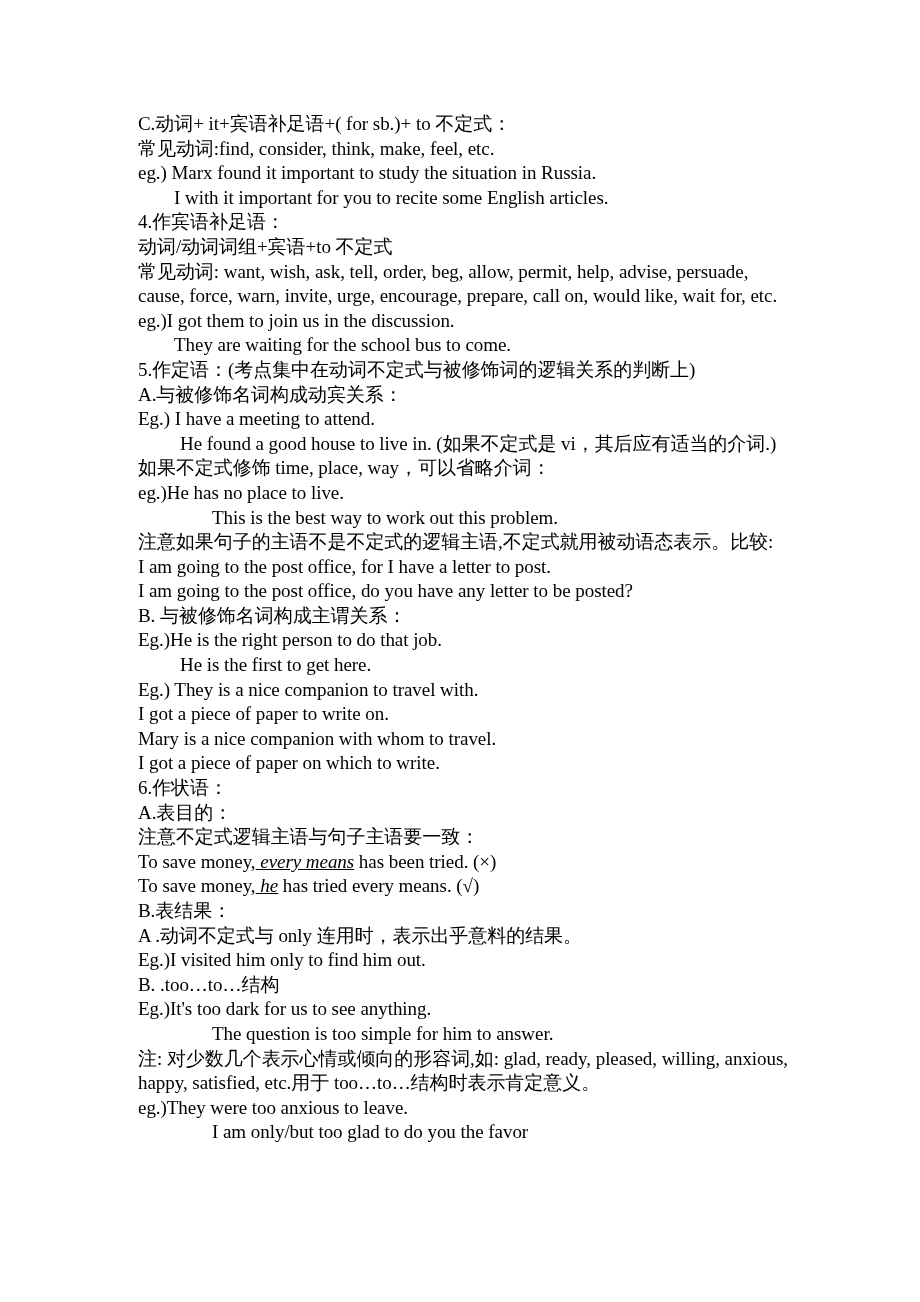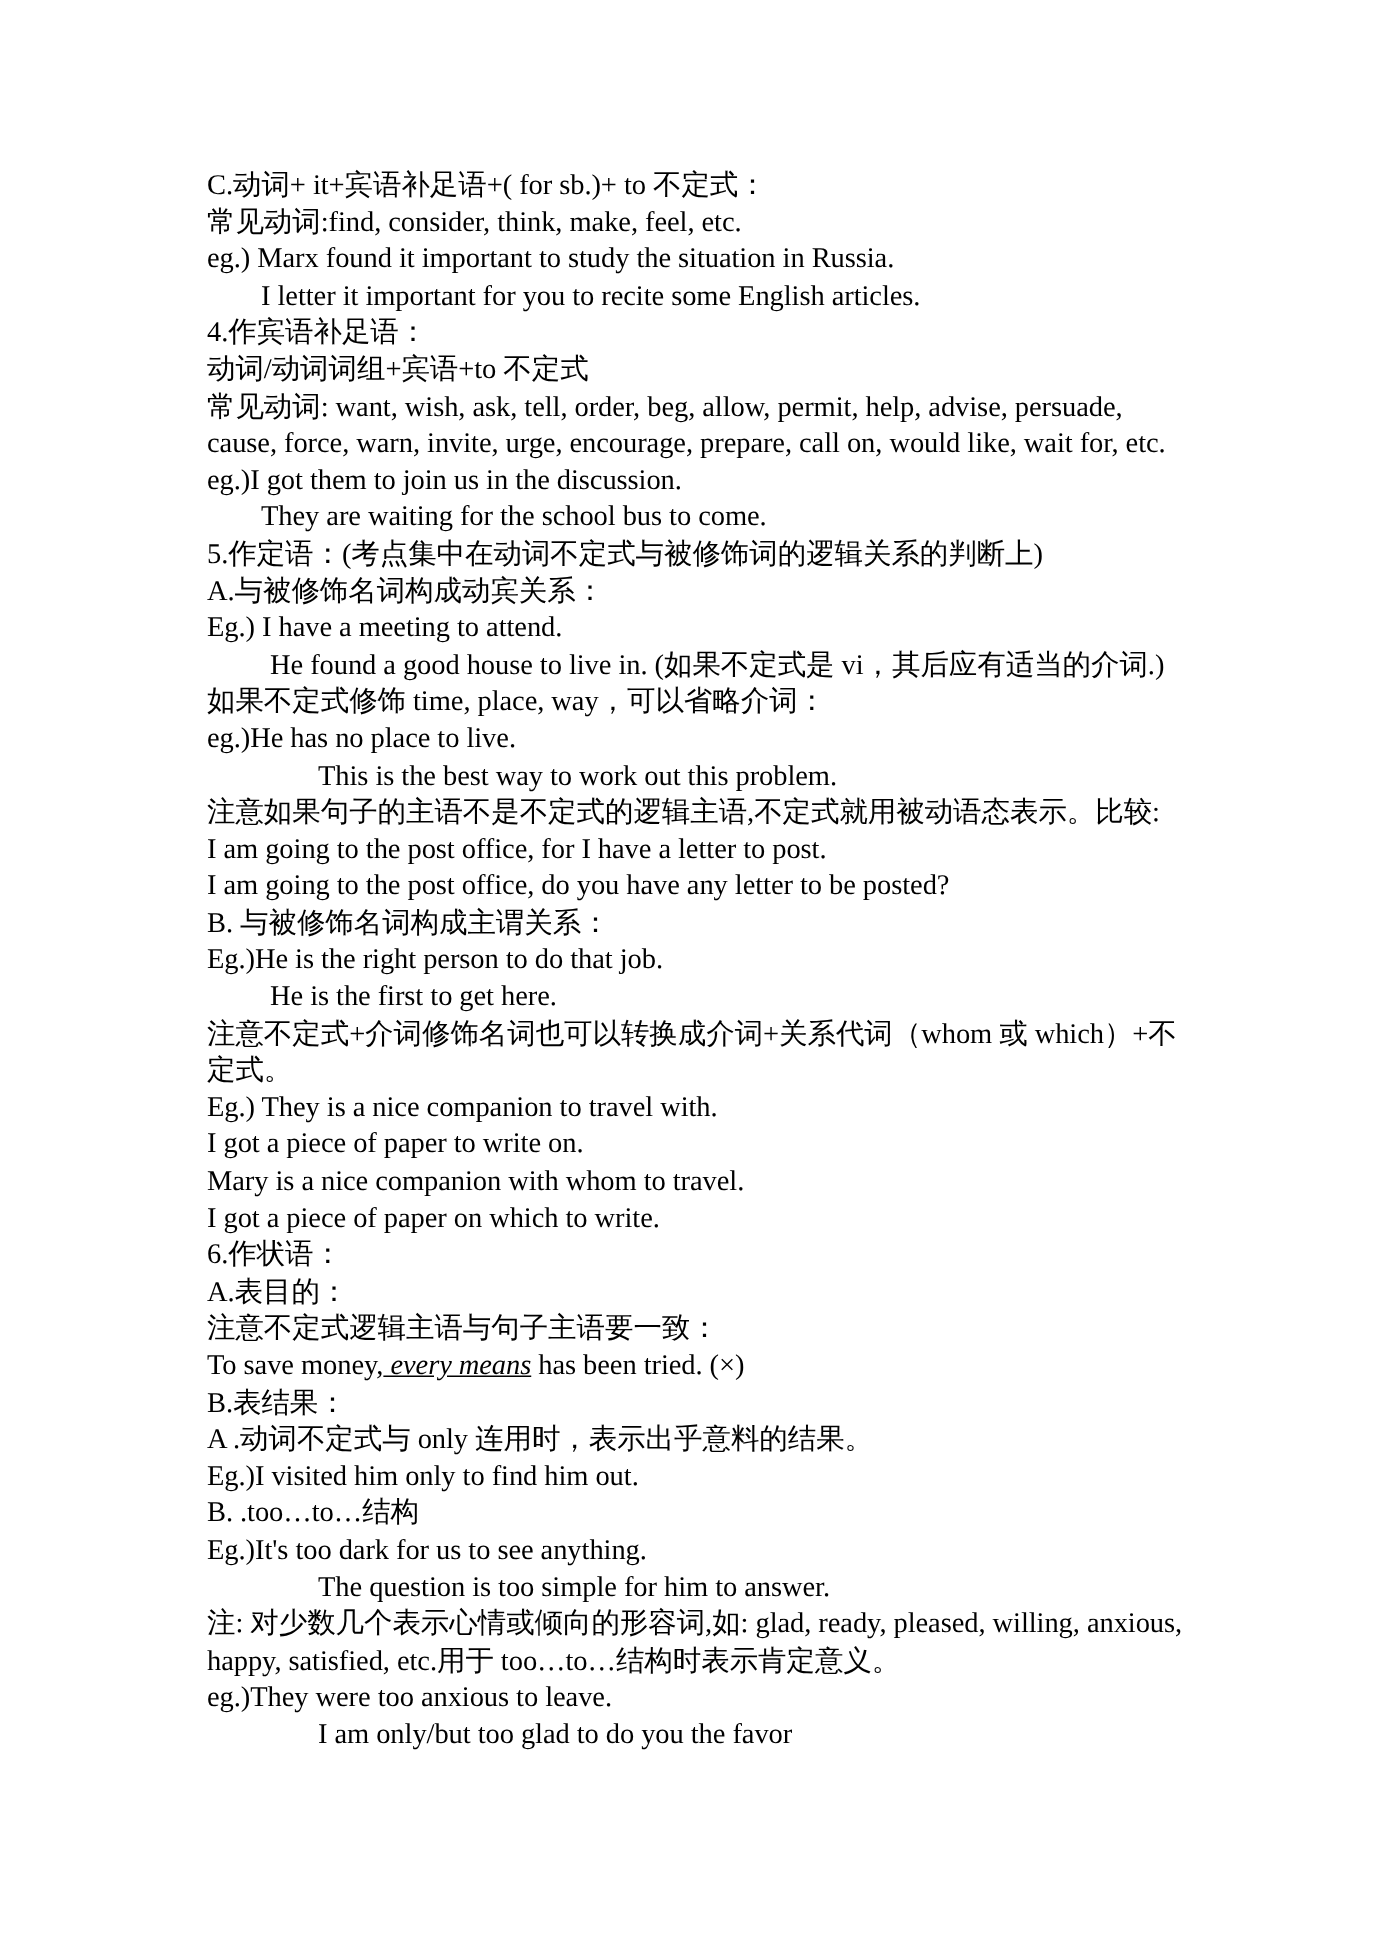--- a/index.html
+++ b/index.html
@@ -48,21 +48,21 @@
 
   <div class="ln">
     <span>常见动词:find, consider, think, make, feel, etc.</span>
   </div>
 
   <div class="ln">
     <span>eg.) Marx found </span><span class="u">it</span><span> important </span><span class="u">to study the situation in Russia</span><span>.</span>
   </div>
 
   <div class="ln ind1">
-    <span>I letter </span><span class="u">it</span><span> important </span><span class="u">for you to recite some English articles.</span><span></span>
+    <span>I with </span><span class="u">it</span><span> important </span><span class="u">for you to recite some English articles.</span><span></span>
   </div>
 
   <div class="ln">
     <span>4.作宾语补足语：</span>
   </div>
 
   <div class="ln">
     <span>动词/动词词组+宾语+to 不定式</span>
   </div>
 
@@ -123,23 +123,20 @@
   </div>
 
   <div class="ln">
     <span>Eg.)He is the right person </span><span class="u">to do that job</span><span>.</span>
   </div>
 
   <div class="ln ind2">
     <span>He is the first </span><span class="u">to get here.</span><span></span>
   </div>
 
-  <div class="ln">
-    <span>注意不定式+介词修饰名词也可以转换成介词+关系代词（whom 或 which）+不定式。</span>
-  </div>
 
   <div class="ln">
     <span>Eg.) They is a nice companion</span><span class="u"> to travel with</span><span>.</span>
   </div>
 
   <div class="ln">
     <span>I got a piece of paper </span><span class="u">to write on</span><span>.</span>
   </div>
 
   <div class="ln">
@@ -159,20 +156,23 @@
   </div>
 
   <div class="ln">
     <span>注意不定式逻辑主语与句子主语要一致：</span>
   </div>
 
   <div class="ln">
     <span class="u">To save money,</span><span class="itu"> every means</span><span> has been tried. (×)</span>
   </div>
 
+  <div class="ln">
+    <span class="u">To save money,</span><span class="itu"> he</span><span> has tried every means. (√)</span>
+  </div>
 
   <div class="ln">
     <span>B.表结果：</span>
   </div>
 
   <div class="ln">
     <span>A .动词不定式与 only 连用时，表示出乎意料的结果。</span>
   </div>
 
   <div class="ln">

